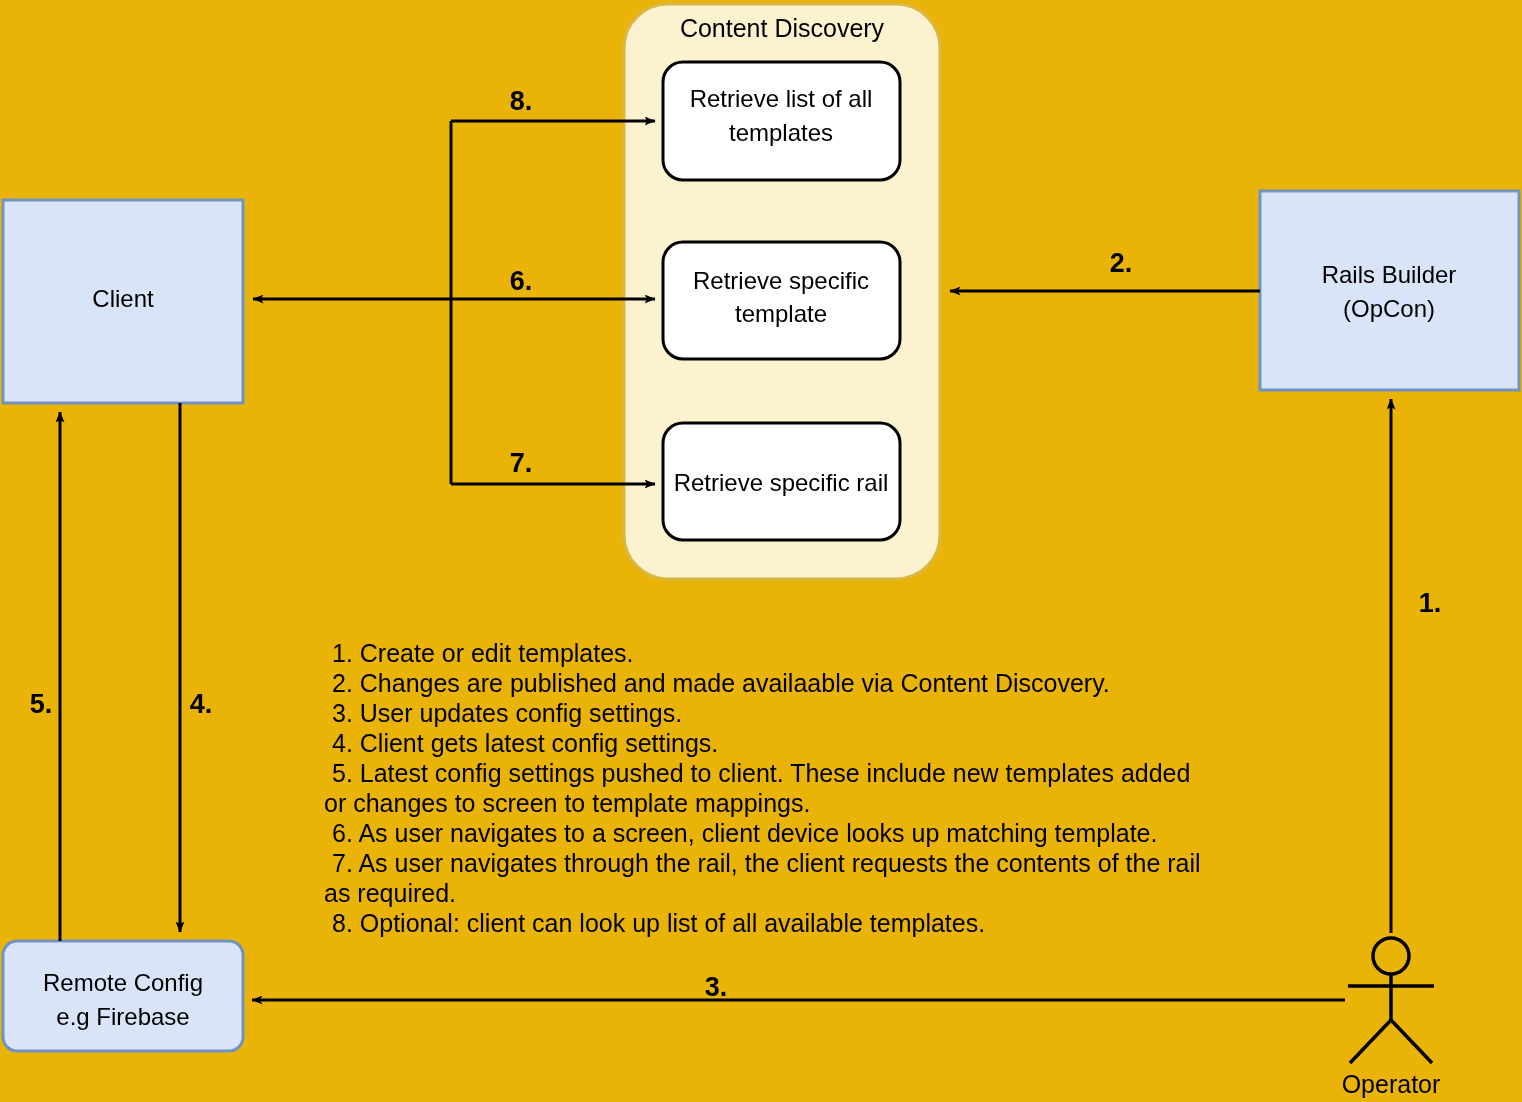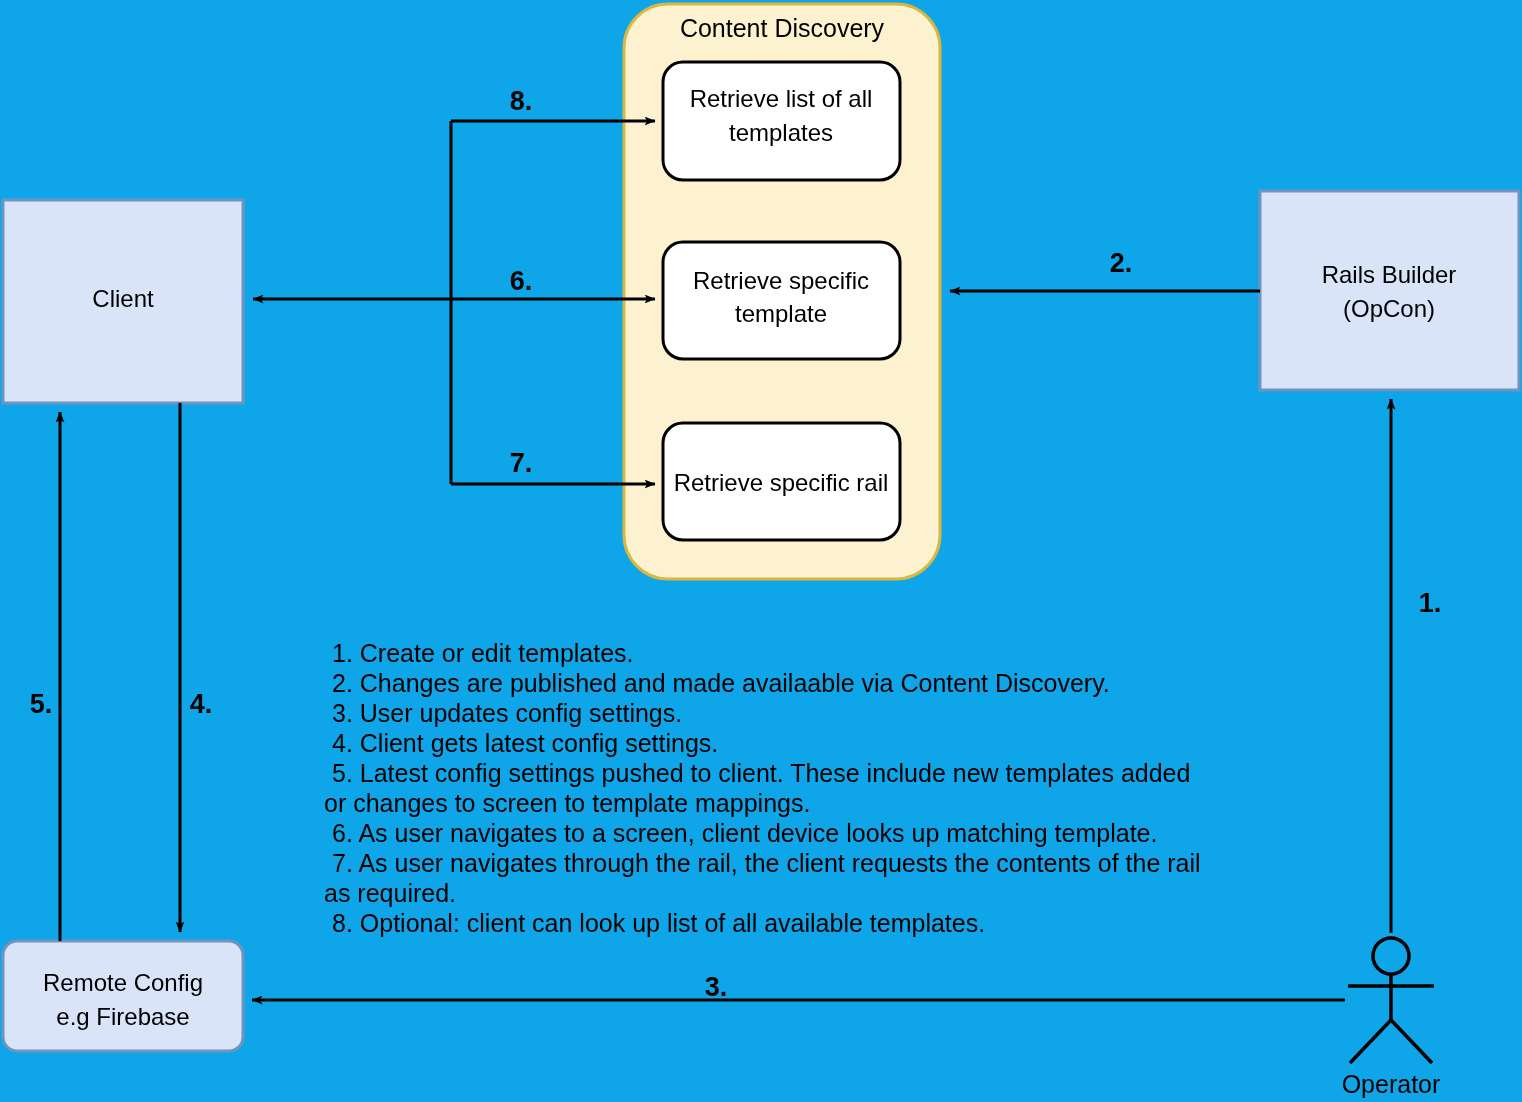--- a/index.html
+++ b/index.html
@@ -4,21 +4,21 @@
 <style>
   html, body {
     margin: 0;
     padding: 0;
     background: #ffffff;
   }
   #stage {
     position: relative;
     width: 1522px;
     height: 1102px;
-    background: #0ea5e9;
+    background: #eab308;
     font-family: "Liberation Sans", sans-serif;
     overflow: hidden;
   }
   svg.diagram {
     position: absolute;
     top: 0;
     left: 0;
     width: 1522px;
     height: 1102px;
   }

